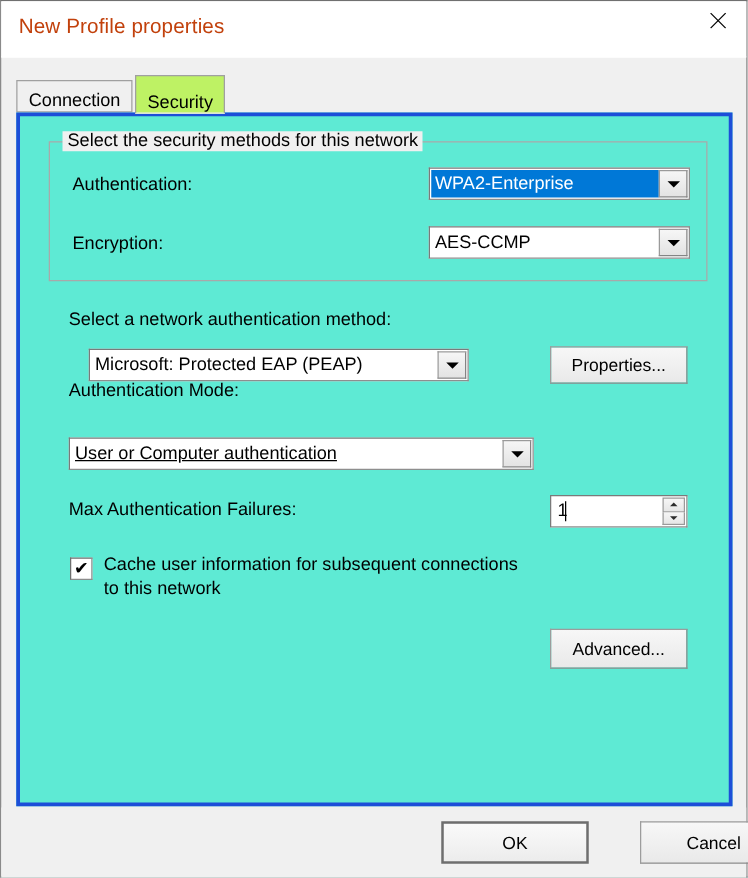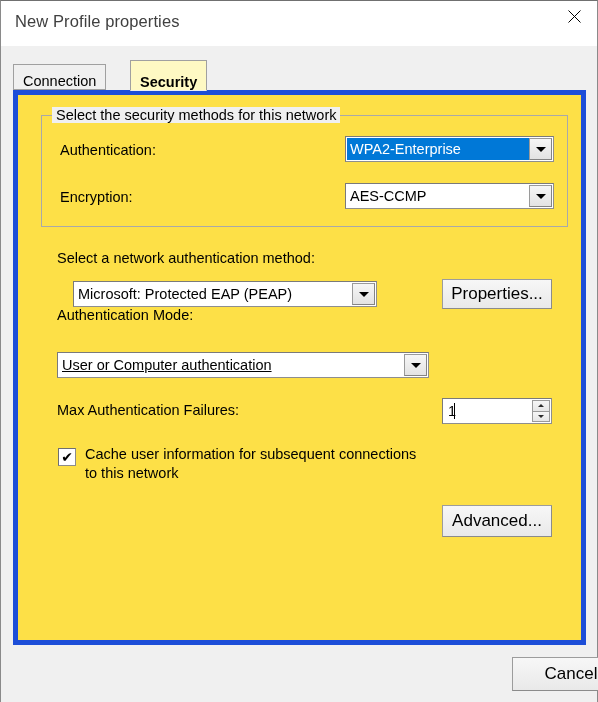--- a/index.html
+++ b/index.html
@@ -34,21 +34,21 @@
     width: 596px;
     height: 44px;
     background: #ffffff;
     border-bottom: 1px solid #ffffff;
   }
   .title-text {
     position: absolute;
     left: 14px;
     top: 11px;
     font-size: 16.5px;
-    color: #404040;
+    color: #c2410c;
     white-space: nowrap;
     letter-spacing: 0.1px;
   }
   .close-btn {
     position: absolute;
     right: 0;
     top: 0;
     width: 46px;
     height: 30px;
     display: flex;
@@ -79,41 +79,40 @@
   }
   .tab-inactive {
     left: 0;
     top: 4px;
     height: 26px;
     padding: 0 9px;
     border-bottom: 1px solid #a0a0a0;
     background: #f0f0f0;
   }
   .tab-active {
-    left: 117px;
+    left: 95px;
     top: 0;
     height: 31px;
     padding: 0 9px;
-    background: #fef9c3;
+    background: #bef264;
     border: 1px solid #a0a0a0;
     border-bottom: 1px solid #f0f0f0;
     z-index: 3;
-    font-weight: bold;
   }
 
   
   .tabpanel {
     position: absolute;
     left: 12px;
     top: 89px;
     width: 573px;
     height: 555px;
     box-sizing: border-box;
-    border: 5px solid #1d4ed8;
-    background: #fde047;
+    border: 3px solid #1d4ed8;
+    background: #5eead4;
     z-index: 1;
     padding-left: 24px;
   }
 
   
   .groupbox {
     position: absolute;
     left: 23px;
     top: 20px;
     width: 527px;
@@ -188,21 +187,21 @@
   }
 
   
   .btn {
     position: absolute;
     box-sizing: border-box;
     background: linear-gradient(#f7f7f7, #e9e9e9);
     border: 1px solid #9c9c9c;
     border-right-color: #8b8b8b;
     border-bottom-color: #8b8b8b;
-    font-size: 17px;
+    font-size: 14px;
     color: #000;
     display: flex;
     align-items: center;
     justify-content: center;
     white-space: nowrap;
   }
   .btn-default {
     border: 2px solid #6e6e6e;
     background: linear-gradient(#fafafa, #ececec);
   }
@@ -390,18 +389,21 @@
     <div class="checkbox-label" style="left:67px; top:369px;">to this network</div>
     <div class="checkbox-label" style="left:67px; top:350px;">Cache user information for subsequent connections</div>
 
     <div class="btn" style="left:424px; top:410px; width:110px; height:32px;">
       <span>Advanced...</span>
     </div>
 
   </div>
 
   <div class="bottombar">
+    <div class="btn btn-default" style="left:352px; top:11px; width:118px; height:34px;">
+      <span>OK</span>
+    </div>
     <div class="btn" style="left:479px; top:11px; width:118px; height:34px;margin-left:32px;">
       <span>Cancel</span>
     </div>
   </div>
 
 </div>
 
 </body></html>

